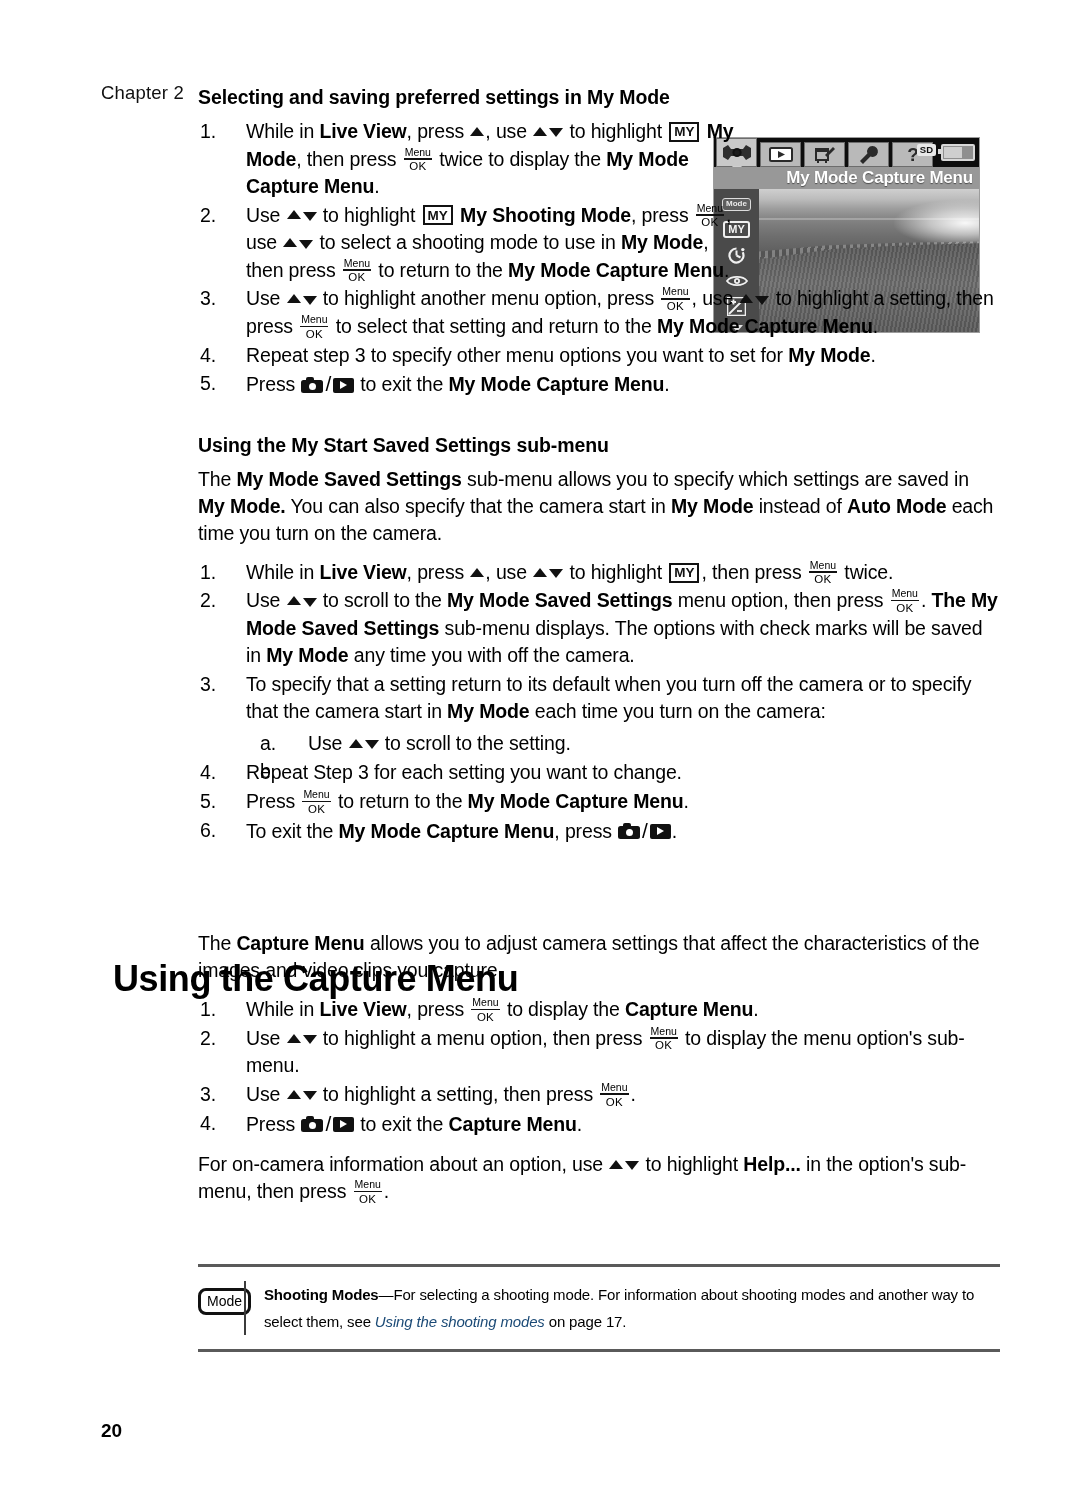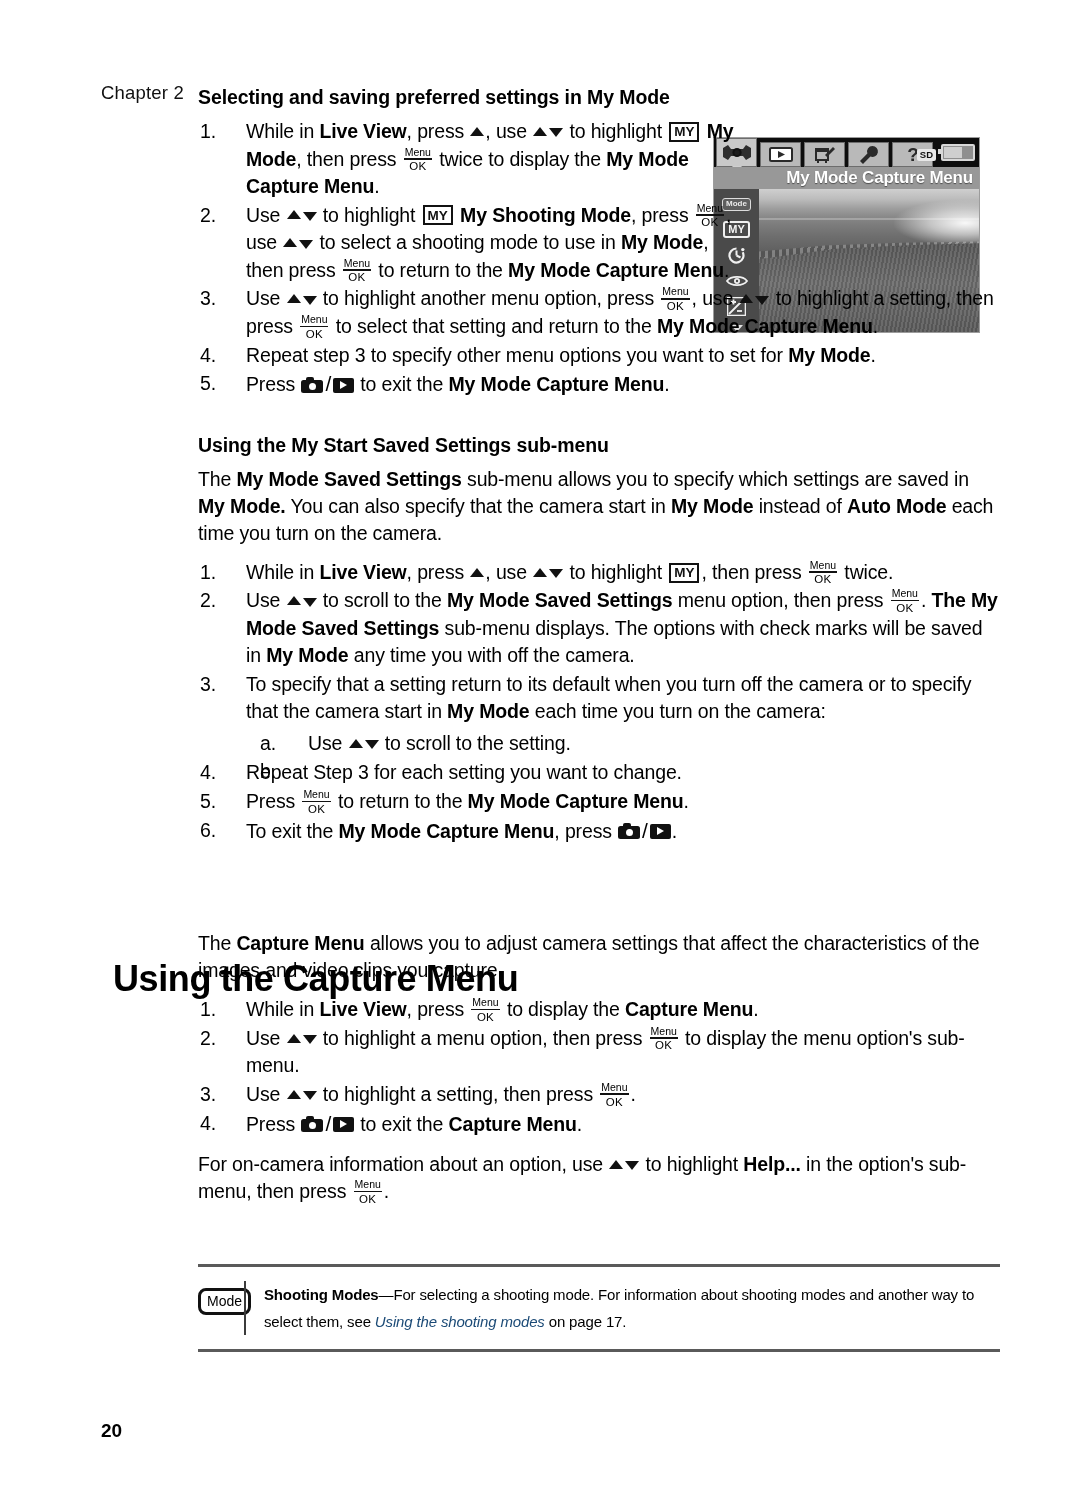--- a/index.html
+++ b/index.html
@@ -129,21 +129,21 @@
     display:flex; align-items:center; justify-content:center; position:relative;
     box-sizing:border-box; border:1px solid #6d6d6d;
   }
   .tab.first{ background:#c9c9c9; height:29px; margin-left:2px;}
   .tab svg{ display:block; }
   .tab-caret{
     position:absolute; left:50%; bottom:-6px; transform:translateX(-50%);
     width:0;height:0;border-left:5px solid transparent;border-right:5px solid transparent;border-top:6px solid #cfcfcf;
   }
   .status{
-    position:absolute; right:4px; top:6px; display:flex; align-items:flex-end; gap:5px;
+    position:absolute; right:4px; top:6px; display:flex; align-items:flex-start; gap:5px;
   }
   .sd-badge{
     background:#e8e8e8; color:#111; font-size:9.5px; font-weight:bold;
     padding:1px 3px; border-radius:2px; line-height:10px; letter-spacing:0;
   }
   .batt{
     width:30px;height:13px;border:2px solid #d8d8d8;border-radius:2px;position:relative;background:#8f8f8f;
   }
   .batt:before{ content:""; position:absolute; left:-5px; top:3px; width:3px;height:5px;background:#d8d8d8;}
   .batt .fill{ position:absolute; left:1px; top:1px; bottom:1px; width:60%; background:#cfcfcf;}

